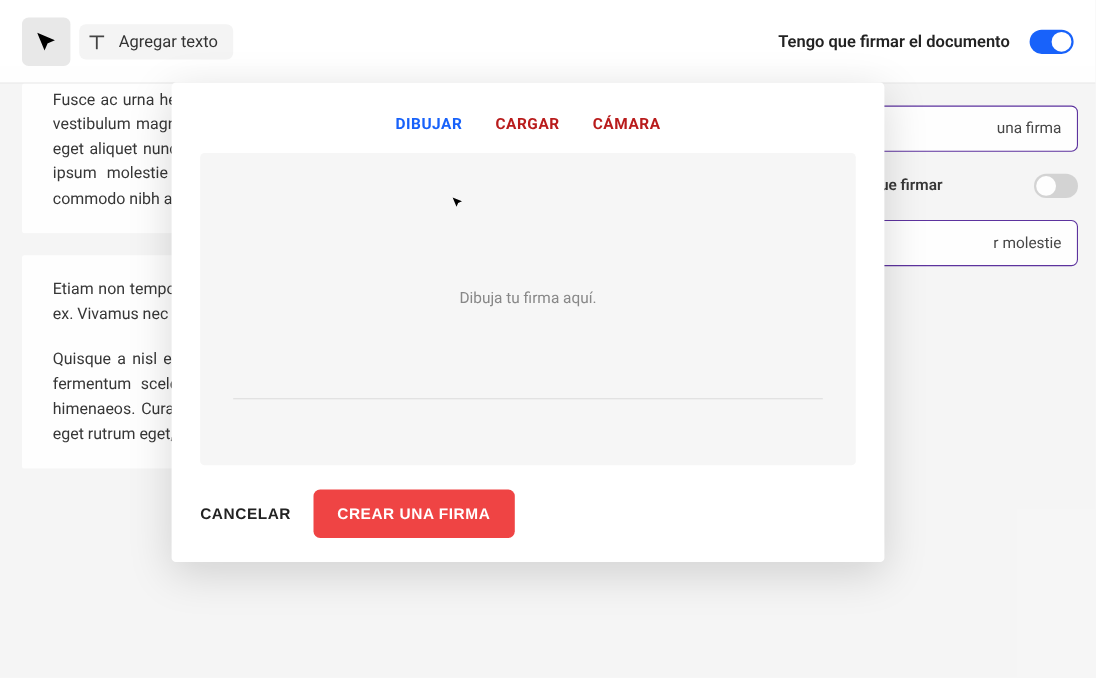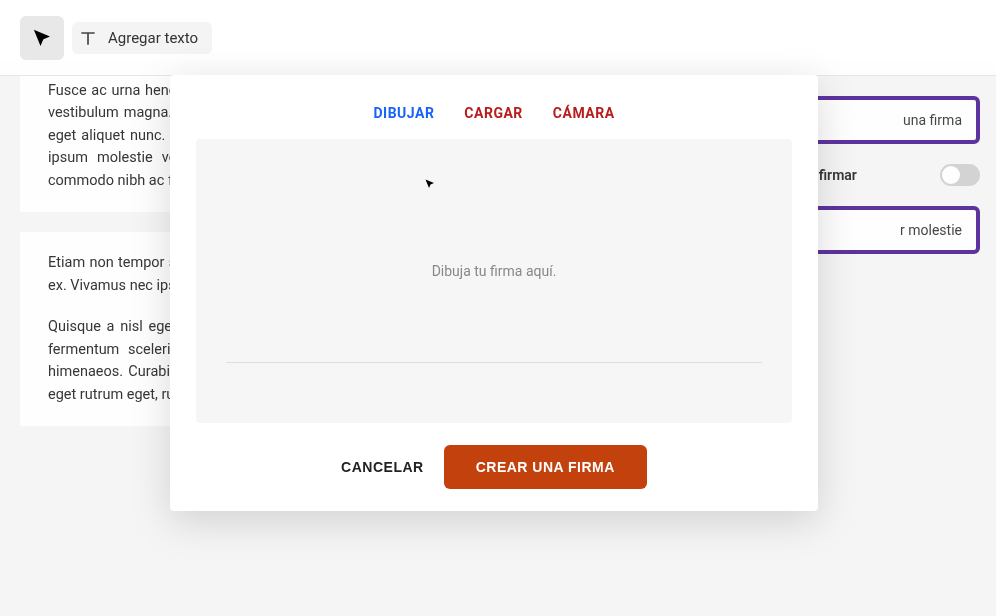--- a/index.html
+++ b/index.html
@@ -73,21 +73,21 @@
     .doc-page2 { margin-top: 20px; padding-top: 20px; }
     .side-panel {
       width: 220px;
       padding: 20px 16px;
       display: flex;
       flex-direction: column;
       gap: 20px;
     }
     .side-btn {
       background: white;
-      border: 4px solid #4c1d95;
+      border: 1px solid #4c1d95;
       border-radius: 6px;
       padding: 12px 14px;
       font-size: 14px;
       color: #333;
       text-align: right;
       cursor: pointer;
     }
     .side-row {
       display: flex;
       align-items: center;
@@ -98,21 +98,21 @@
 
     
     .modal-backdrop {
       position: absolute;
       top: 60px; left: 0; right: 0; bottom: 0;
       background: rgba(250,250,250,0.1);
     }
     .modal {
       position: absolute;
       top: 75px;
-      left: 170px;
+      left: 156px;
       width: 648px;
       height: 436px;
       background: white;
       border-radius: 4px;
       box-shadow: 0 10px 40px rgba(0,0,0,0.15);
       display: flex;
       flex-direction: column;
     }
     .modal-tabs {
       display: flex;
@@ -164,42 +164,42 @@
       right: 30px;
       border-bottom: 1px solid #ddd;
     }
     .fake-cursor {
       position: absolute;
       top: 38px;
       left: 228px;
     }
     .modal-actions {
       display: flex;
-      justify-content: center;
+      justify-content: flex-start;
       align-items: center;
       gap: 20px;
       padding: 22px 26px;
     }
     .btn-cancel {
       font-size: 14px;
       font-weight: 700;
       letter-spacing: 0.5px;
       color: #222;
       cursor: pointer;
       background: none;
       border: none;
     }
     .btn-primary {
       font-size: 14px;
       font-weight: 700;
       letter-spacing: 0.5px;
       color: white;
-      background: #c2410c;
+      background: #ef4444;
       border: none;
-      padding: 14px 32px;
+      padding: 14px 22px;
       border-radius: 6px;
       cursor: pointer;
     }
   </style>
 </head>
 <body>
 
 <div class="toolbar">
   <div class="toolbar-left">
     <div class="tool-btn active">
@@ -207,20 +207,24 @@
           <path d="M3 3 L10 20 L13 13 L20 10 Z" fill="black"></path>
         </svg>
     </div>
     <div class="text-tool-group">
       <svg width="20" height="20" viewBox="0 0 24 24" fill="none" stroke="#444" stroke-width="2">
           <path d="M4 6 H20 M12 6 V20"></path>
         </svg>
       <span class="text-tool-label">Agregar texto</span>
     </div>
   </div>
+  <div class="toolbar-right">
+    <span class="sign-doc-label">Tengo que firmar el documento</span>
+    <div class="toggle"></div>
+  </div>
 </div>
 
 <div class="main-area">
   <div class="document-panel">
     <div class="doc-page">
       <p class="doc-text top">Fusce ac urna hendrerit, dapibus dolor non, finibus neque. In tincidunt et lore Aliquam in mollis tortor, id vestibulum magna. Vestibulum cursus nunc ac tincid euismod metus, nec congue odio mattis a. Donec eget aliquet nunc. Duis convallis. Praesent finibus orci sem, at convallis magna sollicitudin sed. In fring ipsum molestie vestibulum. Curabitur orci nulla, lacinia ultricies faucibus sed, vi lacus. Curabitur commodo nibh ac felis vulputate hendrerit. Integer bibendum ac quam non pellentesque.</p>
     </div>
     <div class="doc-page doc-page2">
       <p class="doc-text">Etiam non tempor sem. Nunc interdum sem ac volutpat ornare. Ut volutpat sap ullamcorper urna est sed ex. Vivamus nec ipsum at tellus dictum vehicula.</p>
       <br>

